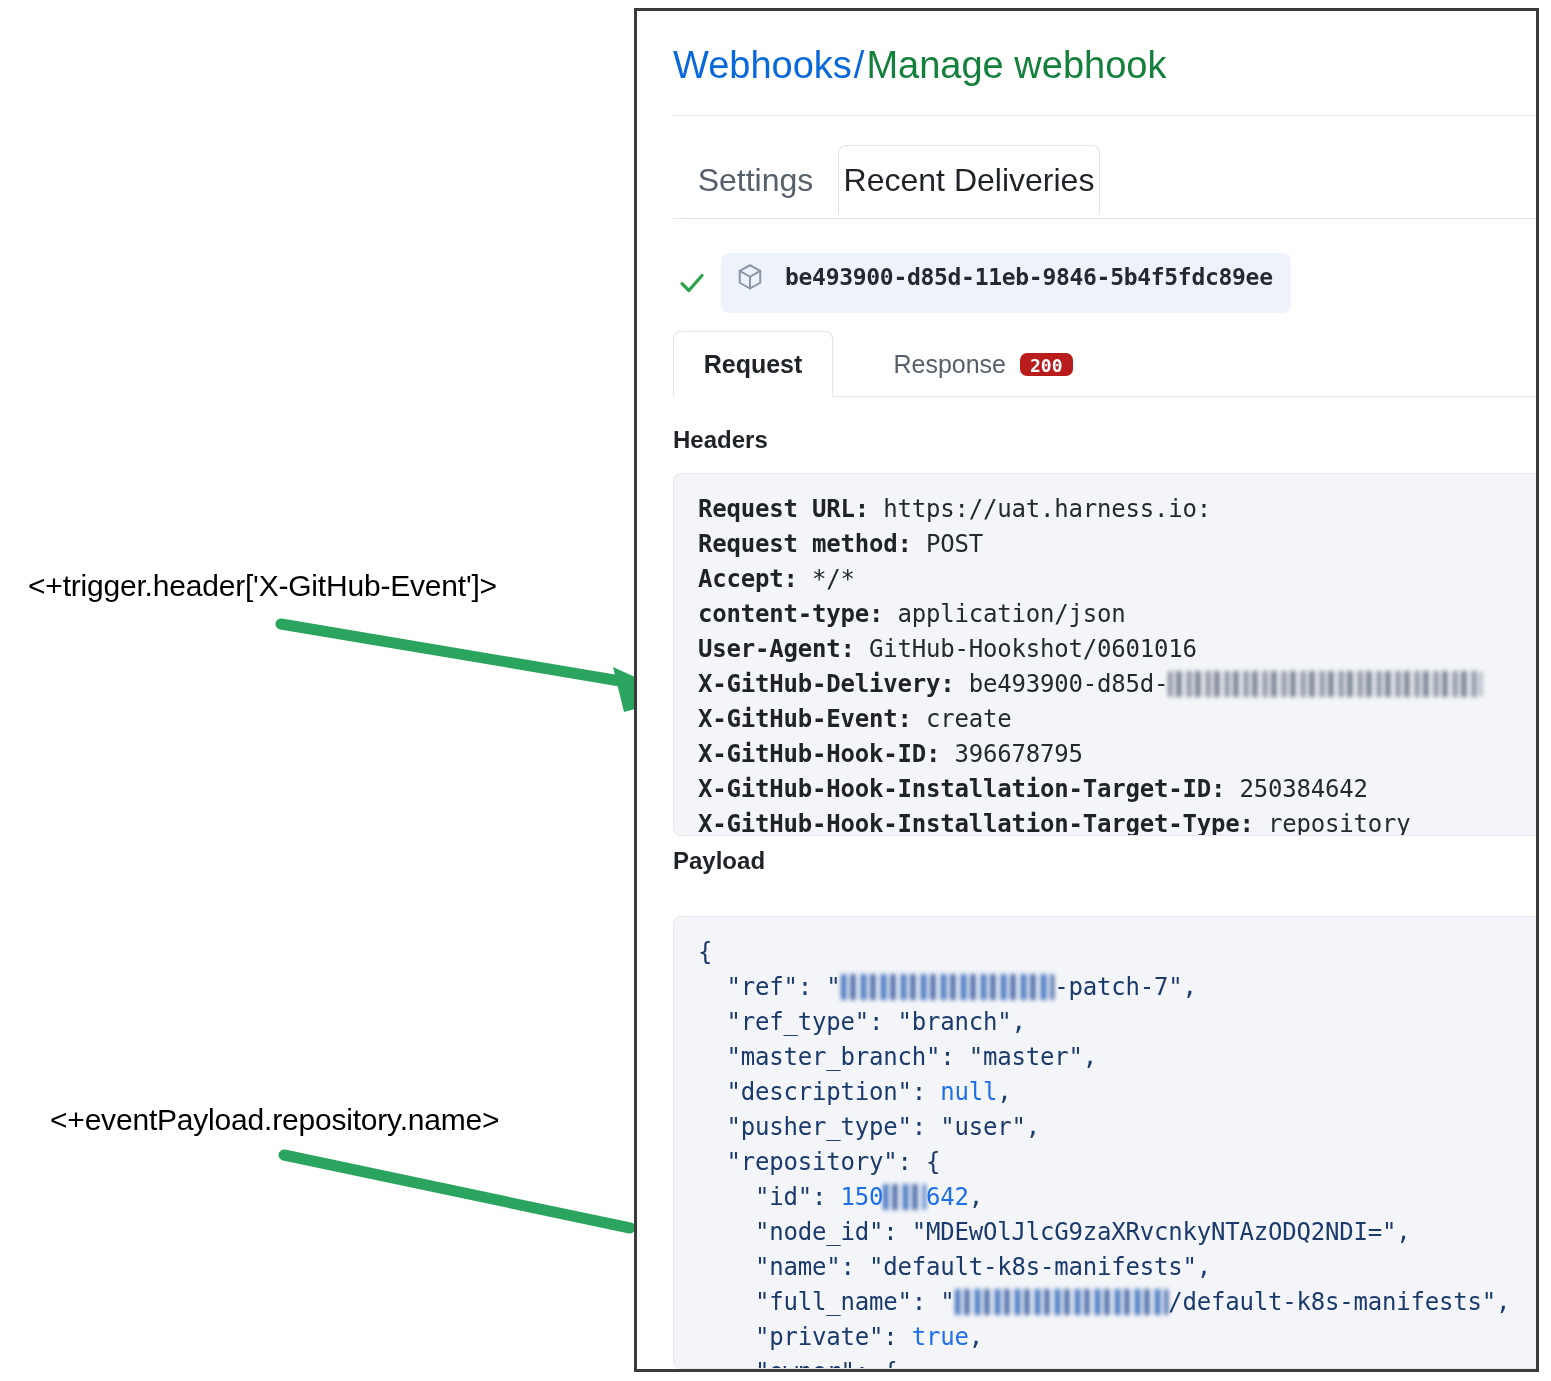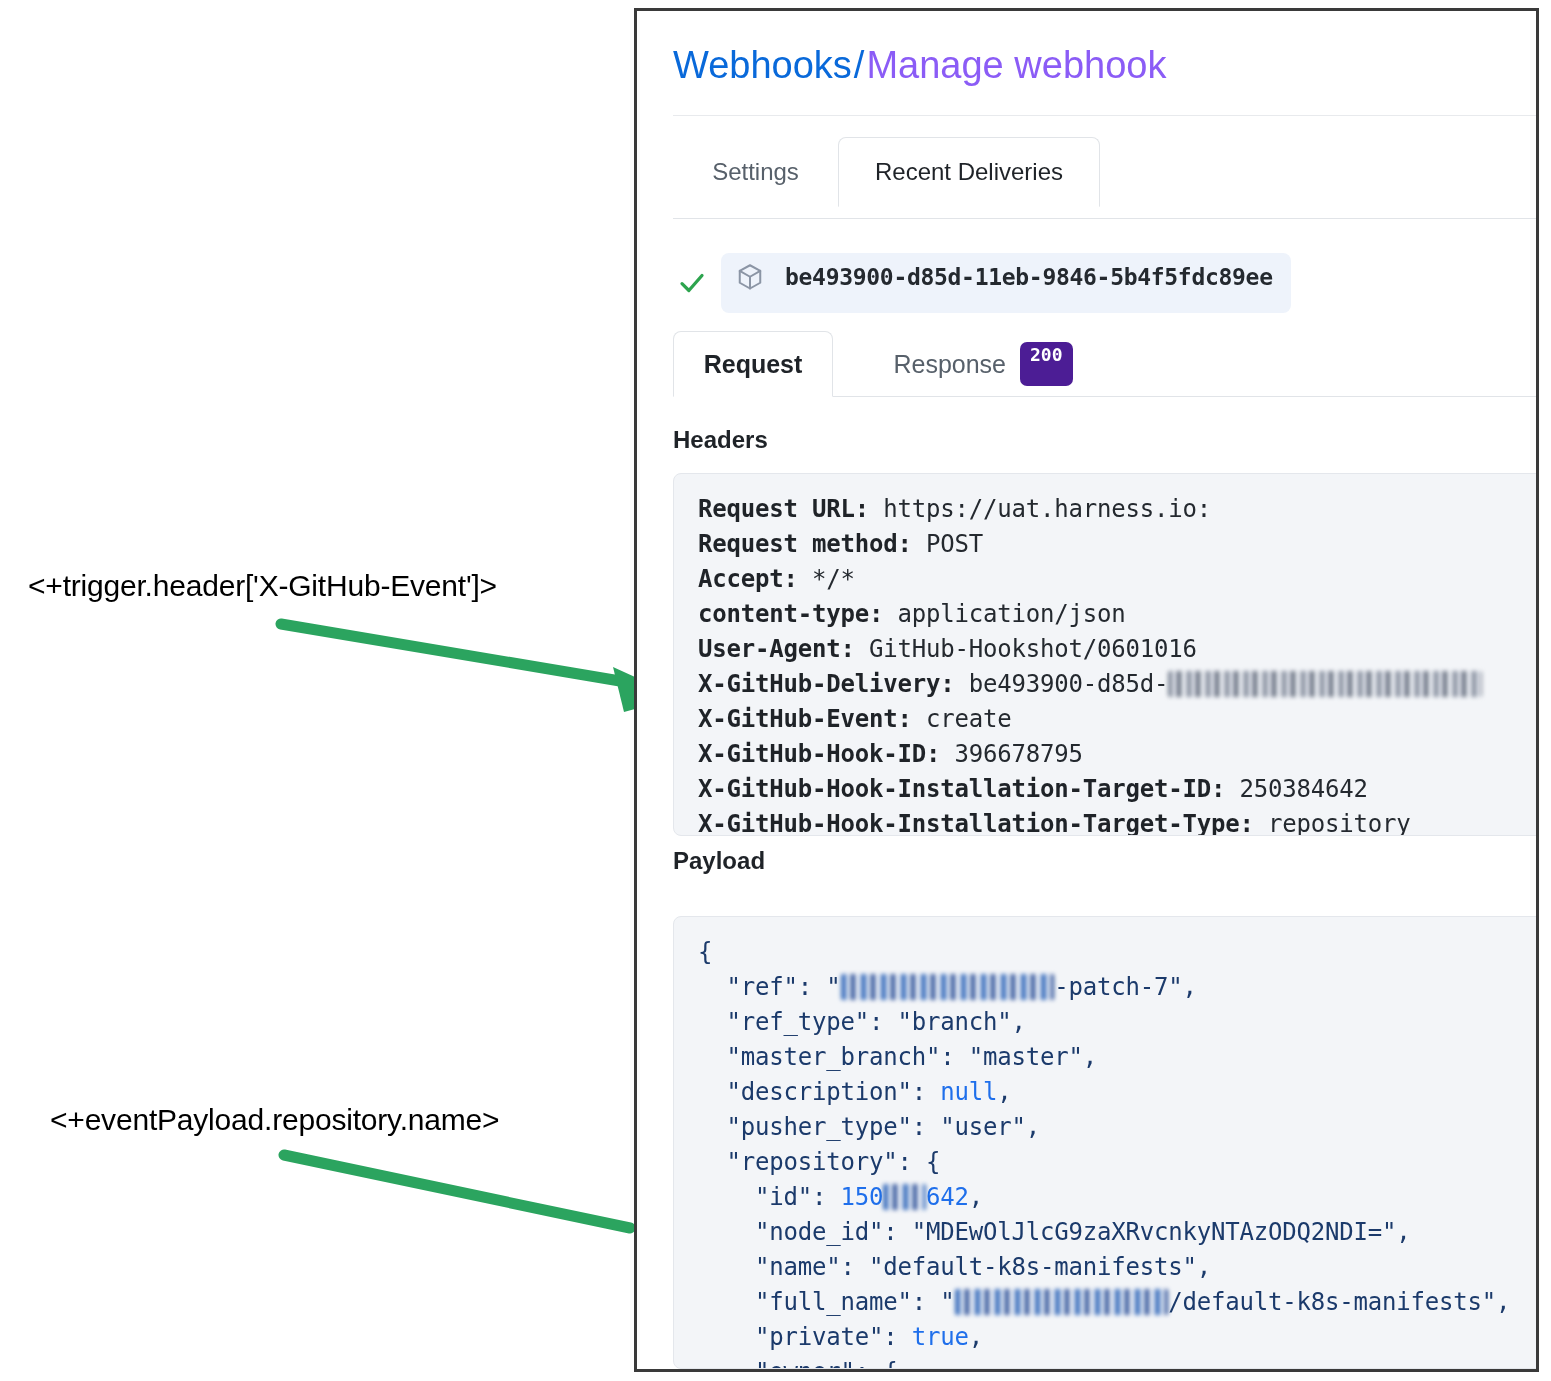--- a/index.html
+++ b/index.html
@@ -70,21 +70,21 @@
     line-height: 1.2;
   }
   .page-title .crumb-link {
     color: #0969da;
   }
   .page-title .crumb-sep {
     color: #0969da;
     margin: 0 2px;
   }
   .page-title .crumb-current {
-    color: #8b5cf6;
+    color: #15803d;
     margin-top: 47px;
   }
 
   .title-rule {
     position: absolute;
     left: 36px;
     top: 104px;
     width: 880px;
     height: 1px;
     background: #e8eaed;
@@ -101,27 +101,27 @@
   .outer-tabs .tabs-baseline {
     position: absolute;
     left: 0;
     bottom: 0;
     width: 880px;
     height: 1px;
     background: #e1e4e8;
   }
   .otab {
     position: absolute;
-    bottom: 12px;
+    bottom: 4px;
     box-sizing: border-box;
     height: 70px;
     display: flex;
     align-items: center;
     justify-content: center;
-    font-size: 24px;
+    font-size: 32px;
     color: #57606a;
     background: transparent;
     border: 1px solid transparent;
     cursor: pointer;
     white-space: nowrap;
     text-align: center;
   }
   #otab-settings {
     left: 0px;
     width: 165px;
@@ -225,27 +225,27 @@
   }
   #itab-response {
     left: 160px;
     width: 300px;
     gap: 14px;
   }
   .status-badge {
     display: inline-flex;
     align-items: center;
     justify-content: center;
-    background: #4c1d95;
+    background: #b91c1c;
     color: #ffffff;
     font-family: "DejaVu Sans Mono", monospace;
     font-size: 18px;
     font-weight: bold;
     border-radius: 7px;
-    padding: 4px 10px 22px 10px;
+    padding: 4px 10px 1px 10px;
     line-height: 1;
   }
 
   
   .section-label {
     position: absolute;
     left: 36px;
     font-size: 24px;
     font-weight: bold;
     color: #1f2328;

